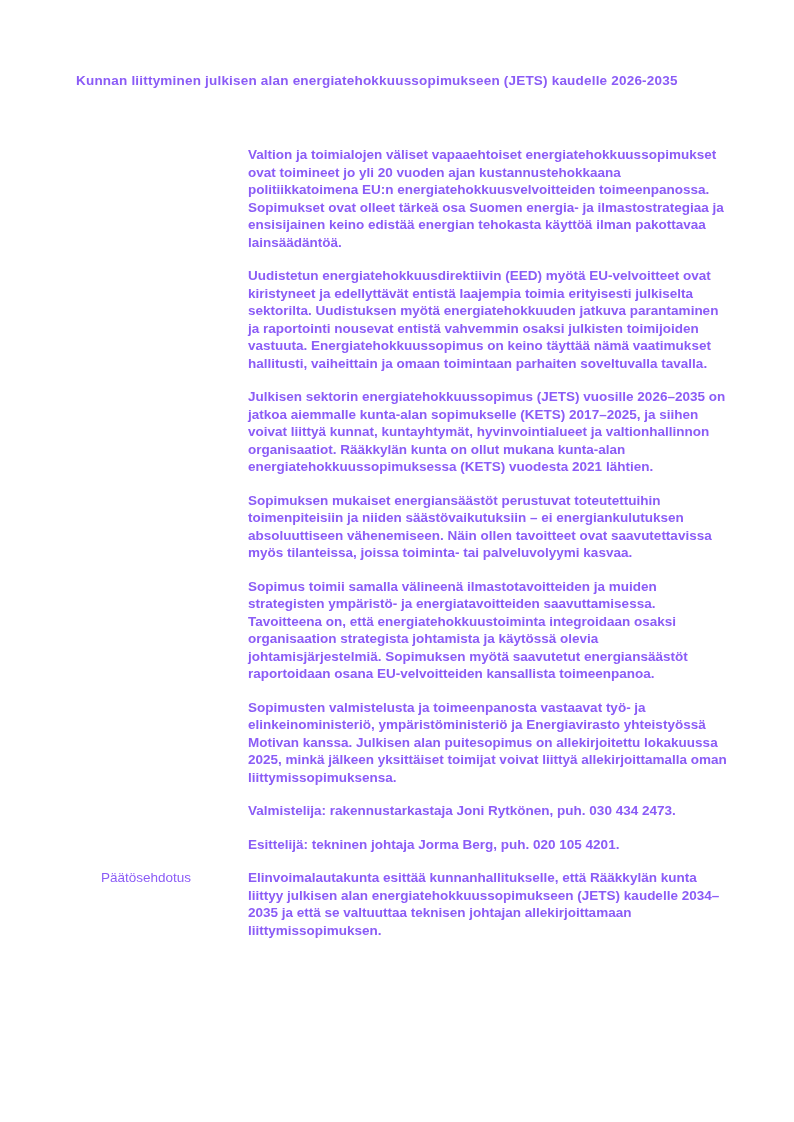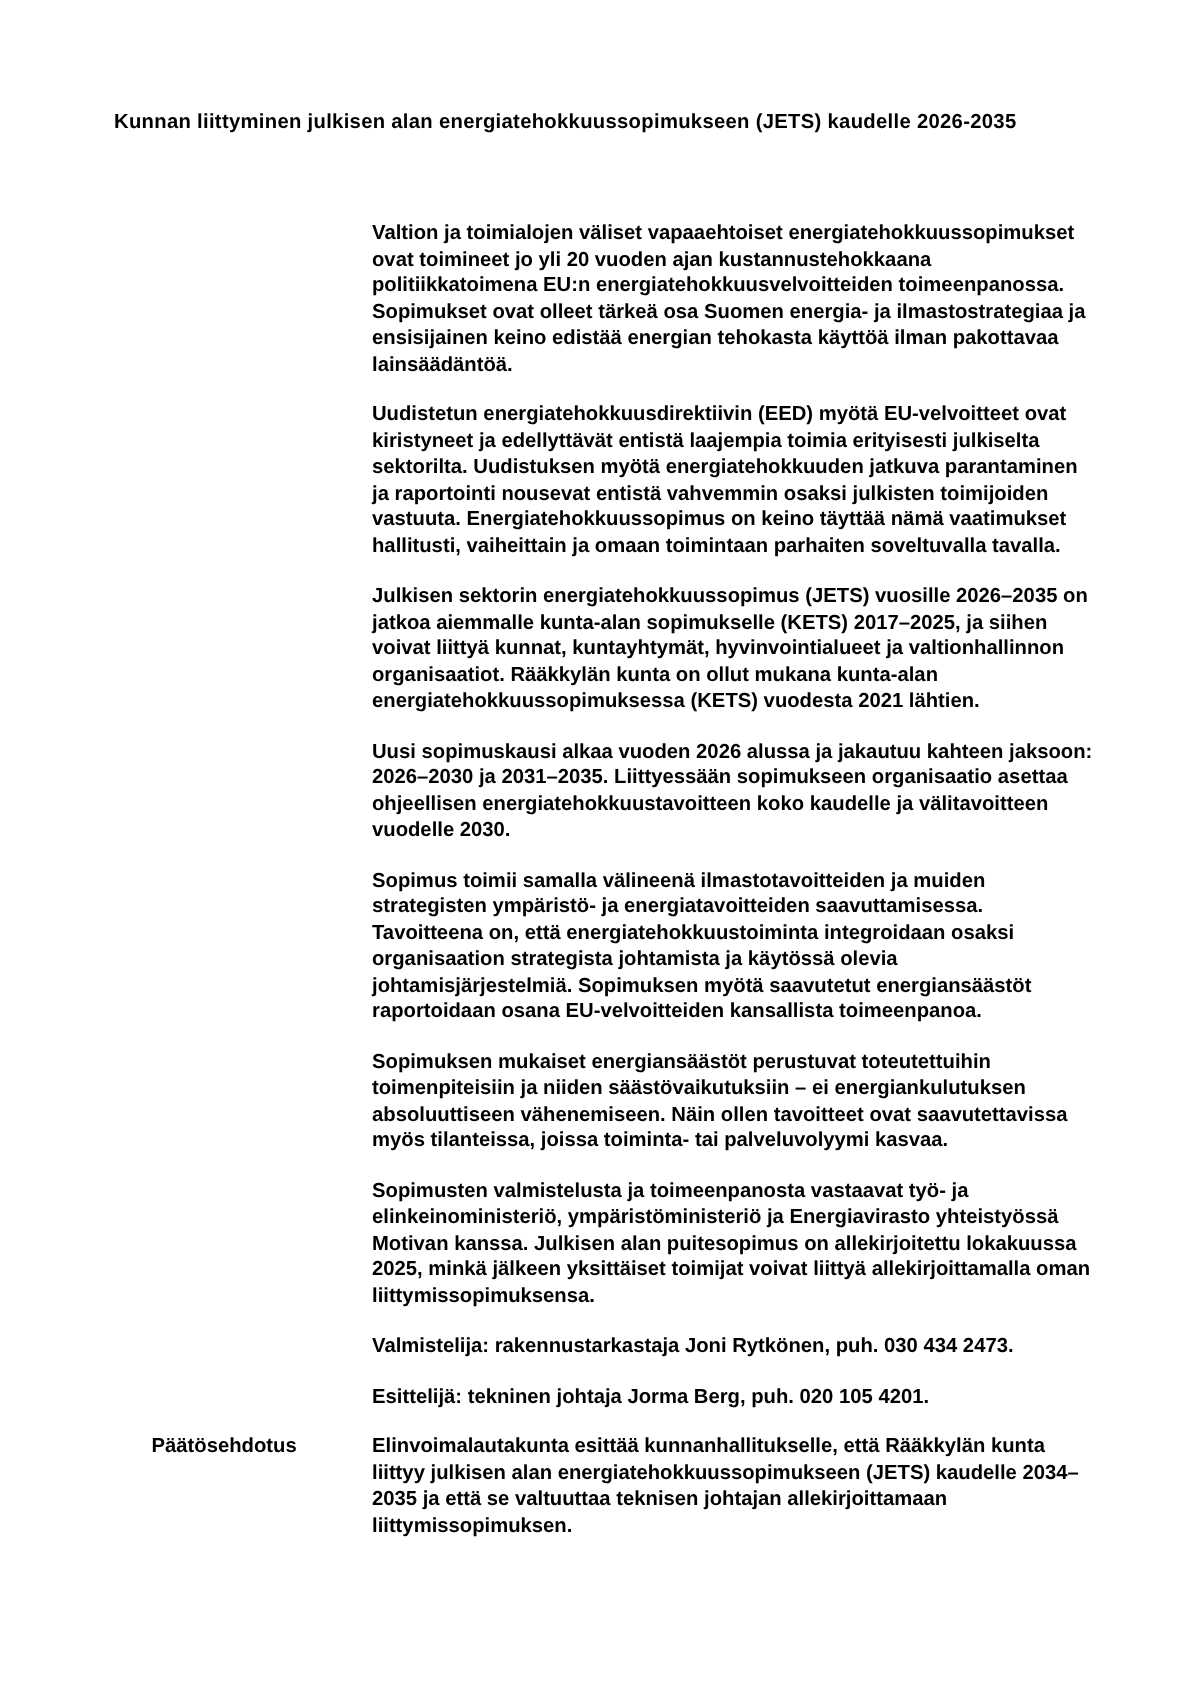--- a/index.html
+++ b/index.html
@@ -5,21 +5,21 @@
   html, body {
     margin: 0;
     padding: 0;
     background: #ffffff;
   }
   .page {
     position: relative;
     width: 794px;
     height: 1122px;
     background: #ffffff;
-    color: #000000;
+    color: #8b5cf6;
     font-family: "Liberation Sans", "DejaVu Sans", sans-serif;
     font-size: 13.5px;
     line-height: 17.5px;
     overflow: hidden;
   }
   .doc-title {
     position: absolute;
     left: 76px;
     top: 72px;
     width: 660px;
@@ -45,41 +45,40 @@
     margin: 0 0 16px 0;
     font-weight: bold;
   }
   .decision {
     position: relative;
   }
   .decision-label {
     position: absolute;
     left: -172px;
     top: 0;
-    font-weight: bold;
+    font-weight: normal;
     padding-left: 25px;
   }
   .decision-text {
     margin: 0;
   }
 </style>
 </head>
 <body>
 
 <div class="page">
   <h1 class="doc-title">Kunnan liittyminen julkisen alan energiatehokkuussopimukseen (JETS) kaudelle 2026-2035</h1>
 
 
   <div class="content">
     <p>Valtion ja toimialojen väliset vapaaehtoiset energiatehokkuussopimukset ovat toimineet jo yli 20 vuoden ajan kustannustehokkaana politiikkatoimena EU:n energiatehokkuusvelvoitteiden toimeenpanossa. Sopimukset ovat olleet tärkeä osa Suomen energia- ja ilmastostrategiaa ja ensisijainen keino edistää energian tehokasta käyttöä ilman pakottavaa lainsäädäntöä.</p>
     <p>Uudistetun energiatehokkuusdirektiivin (EED) myötä EU-velvoitteet ovat kiristyneet ja edellyttävät entistä laajempia toimia erityisesti julkiselta sektorilta. Uudistuksen myötä energiatehokkuuden jatkuva parantaminen ja raportointi nousevat entistä vahvemmin osaksi julkisten toimijoiden vastuuta. Energiatehokkuussopimus on keino täyttää nämä vaatimukset hallitusti, vaiheittain ja omaan toimintaan parhaiten soveltuvalla tavalla.</p>
     <p>Julkisen sektorin energiatehokkuussopimus (JETS) vuosille 2026–2035 on jatkoa aiemmalle kunta-alan sopimukselle (KETS) 2017–2025, ja siihen voivat liittyä kunnat, kuntayhtymät, hyvinvointialueet ja valtionhallinnon organisaatiot. Rääkkylän kunta on ollut mukana kunta-alan energiatehokkuussopimuksessa (KETS) vuodesta 2021 lähtien.</p>
-    <p>Uusi sopimuskausi alkaa vuoden 2026 alussa ja jakautuu kahteen jaksoon: 2026–2030 ja 2031–2035. Liittyessään sopimukseen organisaatio asettaa ohjeellisen energiatehokkuustavoitteen koko kaudelle ja välitavoitteen vuodelle 2030.</p>
+    <p>Sopimuksen mukaiset energiansäästöt perustuvat toteutettuihin toimenpiteisiin ja niiden säästövaikutuksiin – ei energiankulutuksen absoluuttiseen vähenemiseen. Näin ollen tavoitteet ovat saavutettavissa myös tilanteissa, joissa toiminta- tai palveluvolyymi kasvaa.</p>
     <p>Sopimus toimii samalla välineenä ilmastotavoitteiden ja muiden strategisten ympäristö- ja energiatavoitteiden saavuttamisessa. Tavoitteena on, että energiatehokkuustoiminta integroidaan osaksi organisaation strategista johtamista ja käytössä olevia johtamisjärjestelmiä. Sopimuksen myötä saavutetut energiansäästöt raportoidaan osana EU-velvoitteiden kansallista toimeenpanoa.</p>
-    <p>Sopimuksen mukaiset energiansäästöt perustuvat toteutettuihin toimenpiteisiin ja niiden säästövaikutuksiin – ei energiankulutuksen absoluuttiseen vähenemiseen. Näin ollen tavoitteet ovat saavutettavissa myös tilanteissa, joissa toiminta- tai palveluvolyymi kasvaa.</p>
     <p>Sopimusten valmistelusta ja toimeenpanosta vastaavat työ- ja elinkeinoministeriö, ympäristöministeriö ja Energiavirasto yhteistyössä Motivan kanssa. Julkisen alan puitesopimus on allekirjoitettu lokakuussa 2025, minkä jälkeen yksittäiset toimijat voivat liittyä allekirjoittamalla oman liittymissopimuksensa.</p>
 
     <p>Valmistelija: rakennustarkastaja Joni Rytkönen, puh. 030 434 2473.</p>
 
     <p>Esittelijä: tekninen johtaja Jorma Berg, puh. 020 105 4201.</p>
 
     <div class="decision">
       <span class="decision-label">Päätösehdotus</span>
       <p class="decision-text">Elinvoimalautakunta esittää kunnanhallitukselle, että Rääkkylän kunta liittyy julkisen alan energiatehokkuussopimukseen (JETS) kaudelle 2034–2035 ja että se valtuuttaa teknisen johtajan allekirjoittamaan liittymissopimuksen.</p>
     </div>

